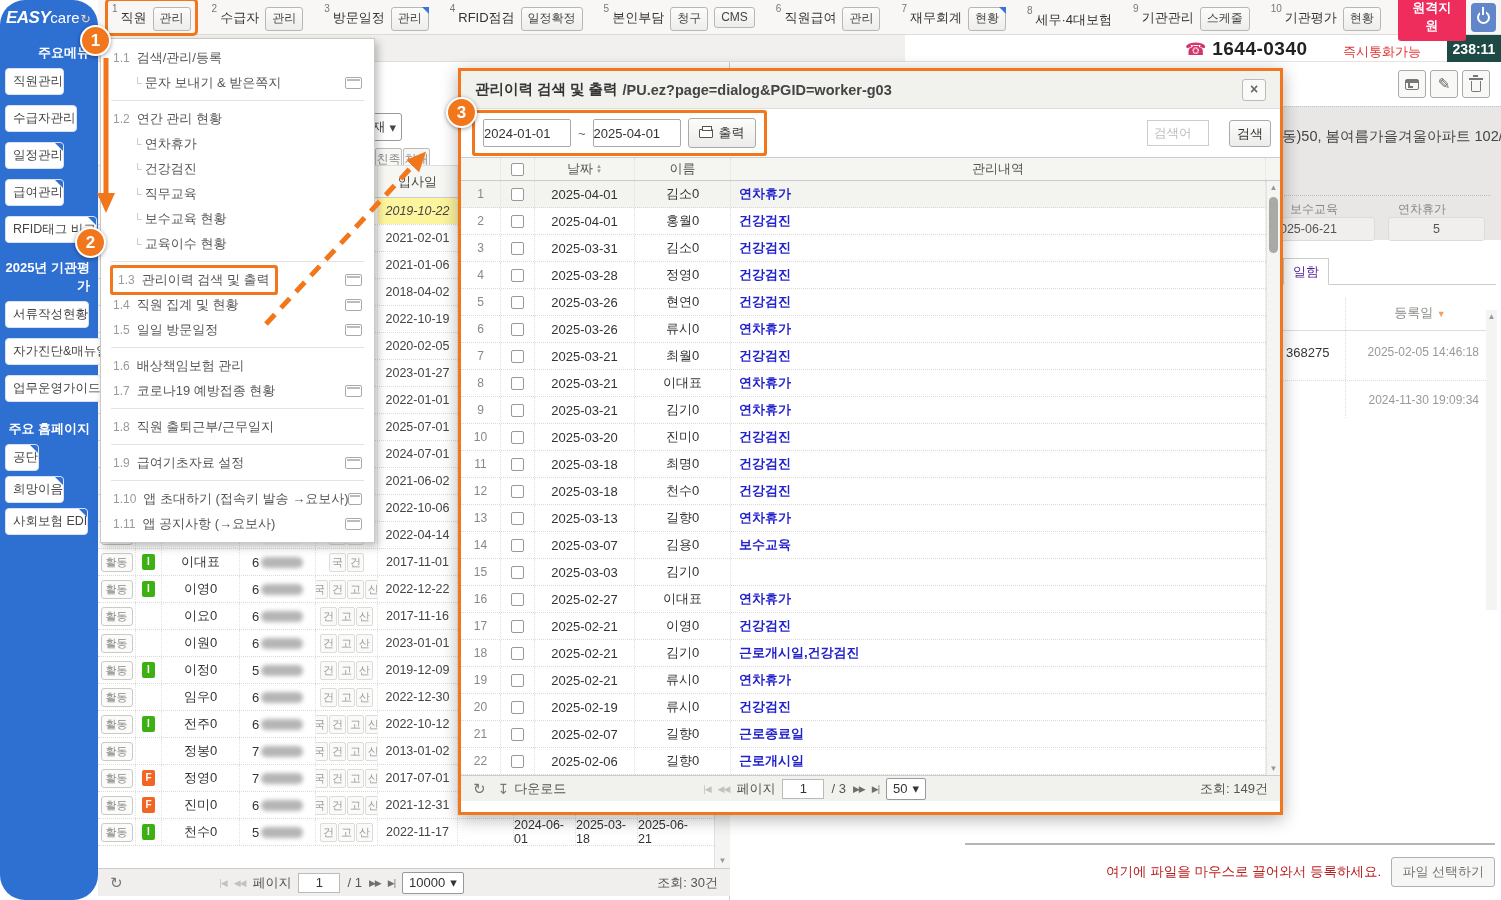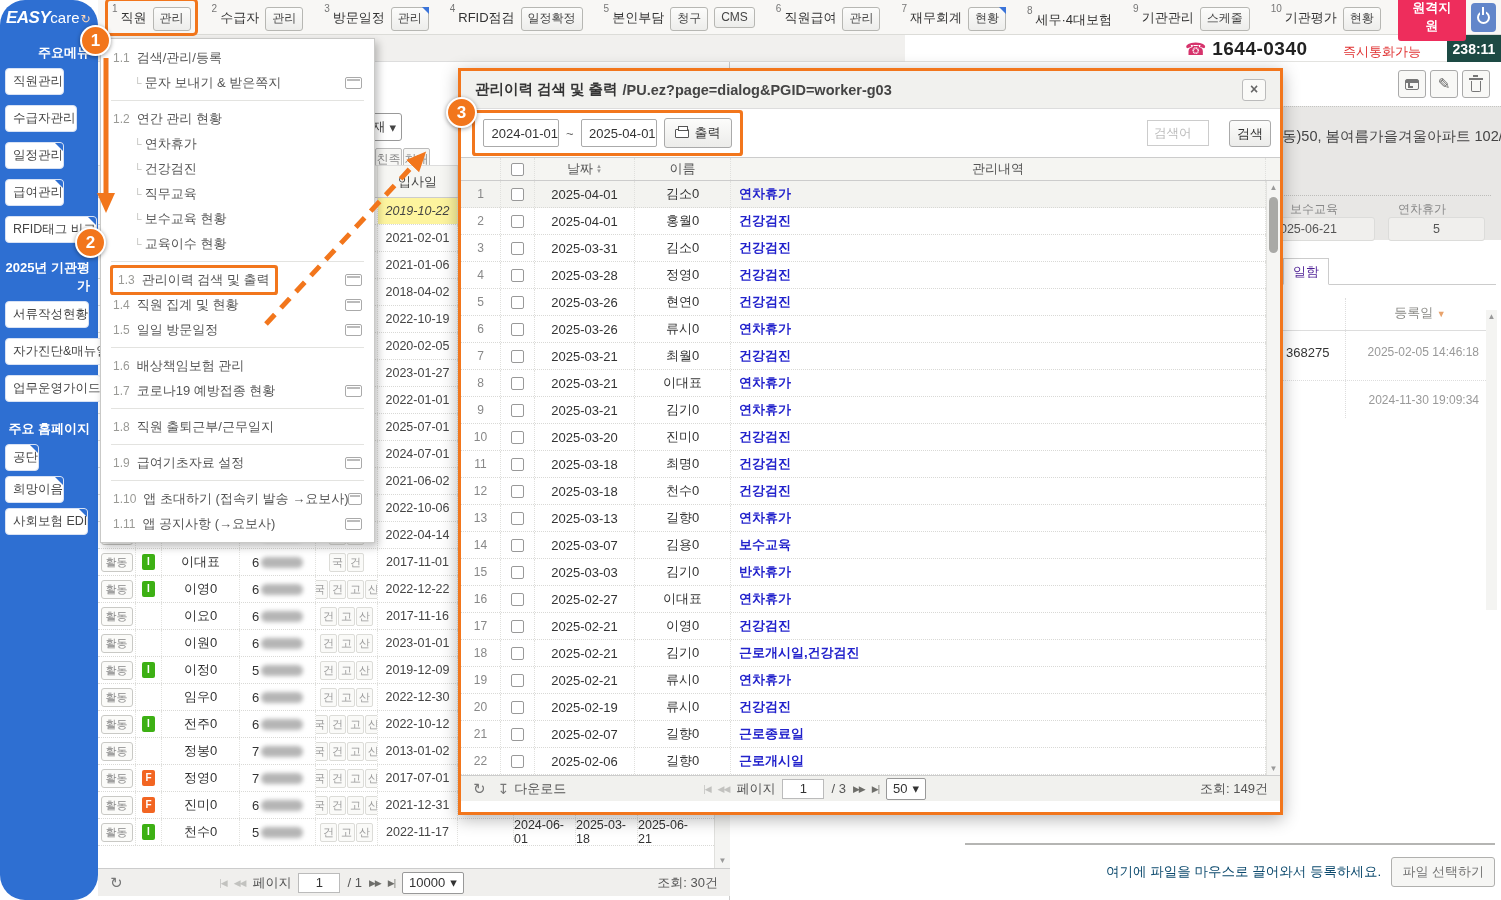--- a/index.html
+++ b/index.html
@@ -116,21 +116,21 @@
   .d-colhead .sort { color:#e8a36c; font-size:9px; }
   .d-colline { position:absolute; left:553px; right:15px; top:268px; border-bottom:1px solid #ddd; }
   .d-vline { position:absolute; left:615px; top:236px; height:120px; border-left:1px dotted #ddd; }
   .d-row1num { position:absolute; left:556px; top:283px; font-size:13px; color:#333; }
   .d-rowdate { position:absolute; right:22px; font-size:12px; color:#999; }
   .d-rowsep { position:absolute; left:553px; right:15px; top:318px; border-bottom:1px dotted #ddd; }
   .d-scroll { position:absolute; right:4px; top:248px; width:11px; height:300px; background:#f4f4f2; }
   .d-scroll .sa { position:absolute; left:0; width:11px; text-align:center; font-size:8px; color:#999; }
   .d-upload { position:absolute; left:235px; right:6px; top:781px; border-top:2px solid #b5b5b3; padding-top:12px;
               display:flex; justify-content:flex-end; align-items:center; gap:10px; background:#fff; }
-  .d-upload-text { font-size:13.5px; color:#0c4a6e; }
+  .d-upload-text { font-size:13.5px; color:#b91c1c; }
   .file-btn { border:1px solid #b0b0ae; background:#f6f6f4; border-radius:3px; padding:5px 10px; font-size:13px; color:#737373; cursor:pointer; }
 
   
   .menu { left:100px; top:38px; width:275px; background:#fff; border:1px solid #c9c9c7;
           box-shadow:3px 4px 8px rgba(0,0,0,.25); z-index:20; padding:6px 0; }
   .m-item { display:flex; align-items:center; height:25px; padding:0 12px; cursor:pointer; white-space:nowrap; }
   .m-item[data-level="sep"] { height:1px; padding:0; margin:5px 10px; background:#e3e3e0; }
   .m-hlbox { display:flex; align-items:center; }
   .m-hlbox[data-hl] { box-shadow:0 0 0 3px #f2761c; border-radius:1px; padding:3px 5px; }
   .m-num { color:#9a9a96; font-size:12px; margin-right:7px; }
@@ -144,22 +144,22 @@
   
   .modal { left:458px; top:68px; width:825px; height:747px; background:#fff; border:3px solid #f2761c;
            box-shadow:0 4px 16px rgba(0,0,0,.3); z-index:30; }
   .mo-title { height:38px; background:#f1f1ee; border-bottom:1px solid #ddd; display:flex; align-items:center; padding:0 14px; }
   .mo-title b { font-size:14.5px; color:#333; }
   .mo-title .path { font-size:14.5px; font-weight:bold; color:#444; margin-left:5px; }
   .mo-close { margin-left:auto; width:24px; height:22px; border:1px solid #bbb; border-radius:3px; background:#fafaf8;
               color:#666; font-size:14px; font-weight:bold; line-height:19px; text-align:center; cursor:pointer; }
   .mo-ctrl { position:relative; height:48px; display:flex; align-items:center; padding:0 14px; }
   .ctrl-hl { display:flex; align-items:center; gap:7px; box-shadow:0 0 0 3px #f2761c; border-radius:1px; padding:5px 8px; }
-  .date-in { width:76px; height:28px; border:1px solid #aaa; border-radius:2px; font-size:13px; color:#333;
-             text-align:right; font-family:inherit; }
+  .date-in { width:88px; height:28px; border:1px solid #aaa; border-radius:2px; font-size:13px; color:#333;
+             text-align:left; font-family:inherit; }
   .tilde { color:#666; }
   .print-btn { height:30px; border:1px solid #aaa; background:linear-gradient(#fcfcfb,#ececea); border-radius:3px;
                display:flex; align-items:center; gap:6px; padding:0 10px; font-size:13px; color:#333; cursor:pointer; }
   .pri { width:14px; height:9px; border:1px solid #555; border-radius:1px; position:relative; background:#fff; }
   .pri::before { content:""; position:absolute; top:-4px; left:2px; width:8px; height:3px; border:1px solid #555; background:#fff; }
   .search-in { position:absolute; left:686px; top:11px; width:62px; height:26px; border:1px solid #ccc; padding:0 6px;
                font-size:12.5px; color:#333; font-family:inherit; }
   .search-in::placeholder { color:#bbb; }
   .search-btn { position:absolute; left:768px; top:11px; width:42px; height:27px; border:1px solid #aaa;
                 background:linear-gradient(#fcfcfb,#ececea); border-radius:3px; font-size:13px; color:#333; cursor:pointer; }
@@ -1280,23 +1280,20 @@
             <span class="mc c-sb"></span>
           </div>
 
           <div class="mo-row">
             <span class="mc c-seq">15</span>
             <span class="mc c-chk">
               <span class="cb"></span>
             </span>
             <span class="mc c-date">2025-03-03</span>
             <span class="mc c-nm">김기0</span>
-            <span class="mc c-his">
-              <a class="his-link">반차휴가</a>
-            </span>
             <span class="mc c-sb"></span>
           </div>
 
           <div class="mo-row">
             <span class="mc c-seq">16</span>
             <span class="mc c-chk">
               <span class="cb"></span>
             </span>
             <span class="mc c-date">2025-02-27</span>
             <span class="mc c-nm">이대표</span>

